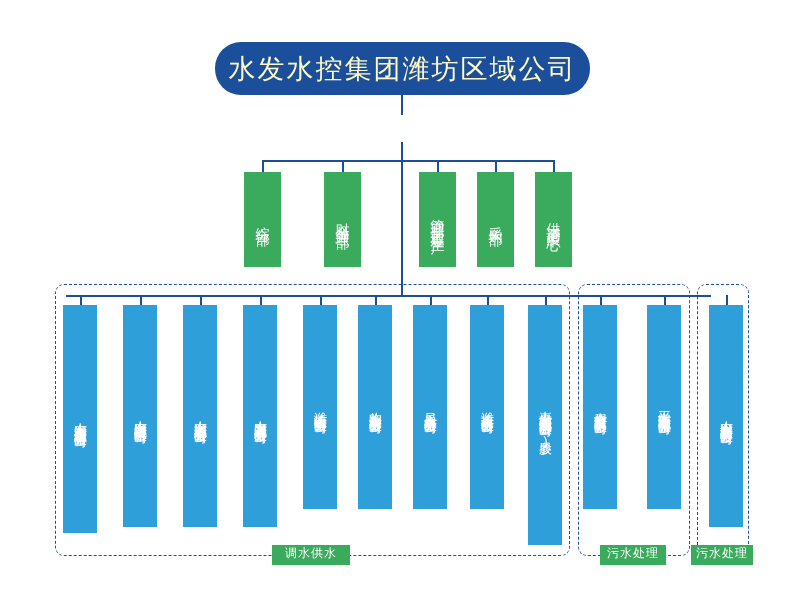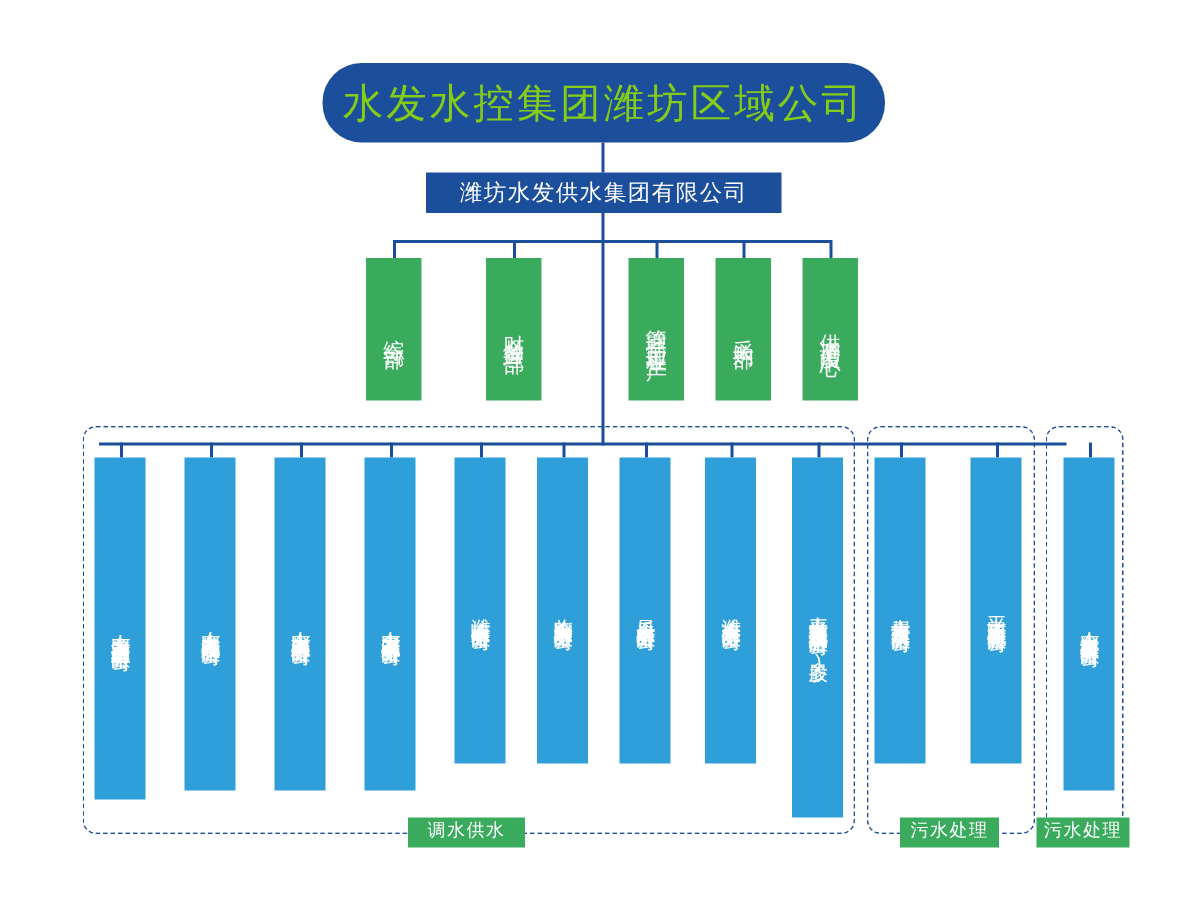--- a/index.html
+++ b/index.html
@@ -14,21 +14,21 @@
   .line{position:absolute;background:#1b4f9c;}
   .vline{width:2px;}
   .hline{height:2px;}
 
   
   .root-box{
     position:absolute;
     left:215px;top:42px;width:375px;height:53px;
     background:#1b4f9c;border-radius:26px;
     display:flex;align-items:center;justify-content:center;
-    color:#84cc16;font-size:27px;letter-spacing:2px;
+    color:#fef9c3;font-size:27px;letter-spacing:2px;
   }
 
   
   .level2-box{
     position:absolute;
     left:284px;top:115px;width:237px;height:27px;
     background:#1b4f9c;
     display:flex;align-items:center;justify-content:center;
     color:#ffffff;font-size:15px;letter-spacing:1px;
   }
@@ -71,23 +71,20 @@
 <body>
 
 <div id="org-chart">
 
   <div class="root-box">
     <span>水发水控集团潍坊区域公司</span>
   </div>
 
   <div class="line vline" style="left:401px;top:95px;height:20px;"></div>
 
-  <div class="level2-box">
-    <span>潍坊水发供水集团有限公司</span>
-  </div>
 
   <div class="line vline" style="left:401px;top:142px;height:18px;"></div>
   <div class="line hline" style="left:262px;top:160px;width:292px;"></div>
 
   <div class="line vline" style="left:262px;top:160px;height:12px;"></div>
   <div class="line vline" style="left:342px;top:160px;height:12px;"></div>
   <div class="line vline" style="left:437px;top:160px;height:12px;"></div>
   <div class="line vline" style="left:495px;top:160px;height:12px;"></div>
   <div class="line vline" style="left:553px;top:160px;height:12px;"></div>
 

